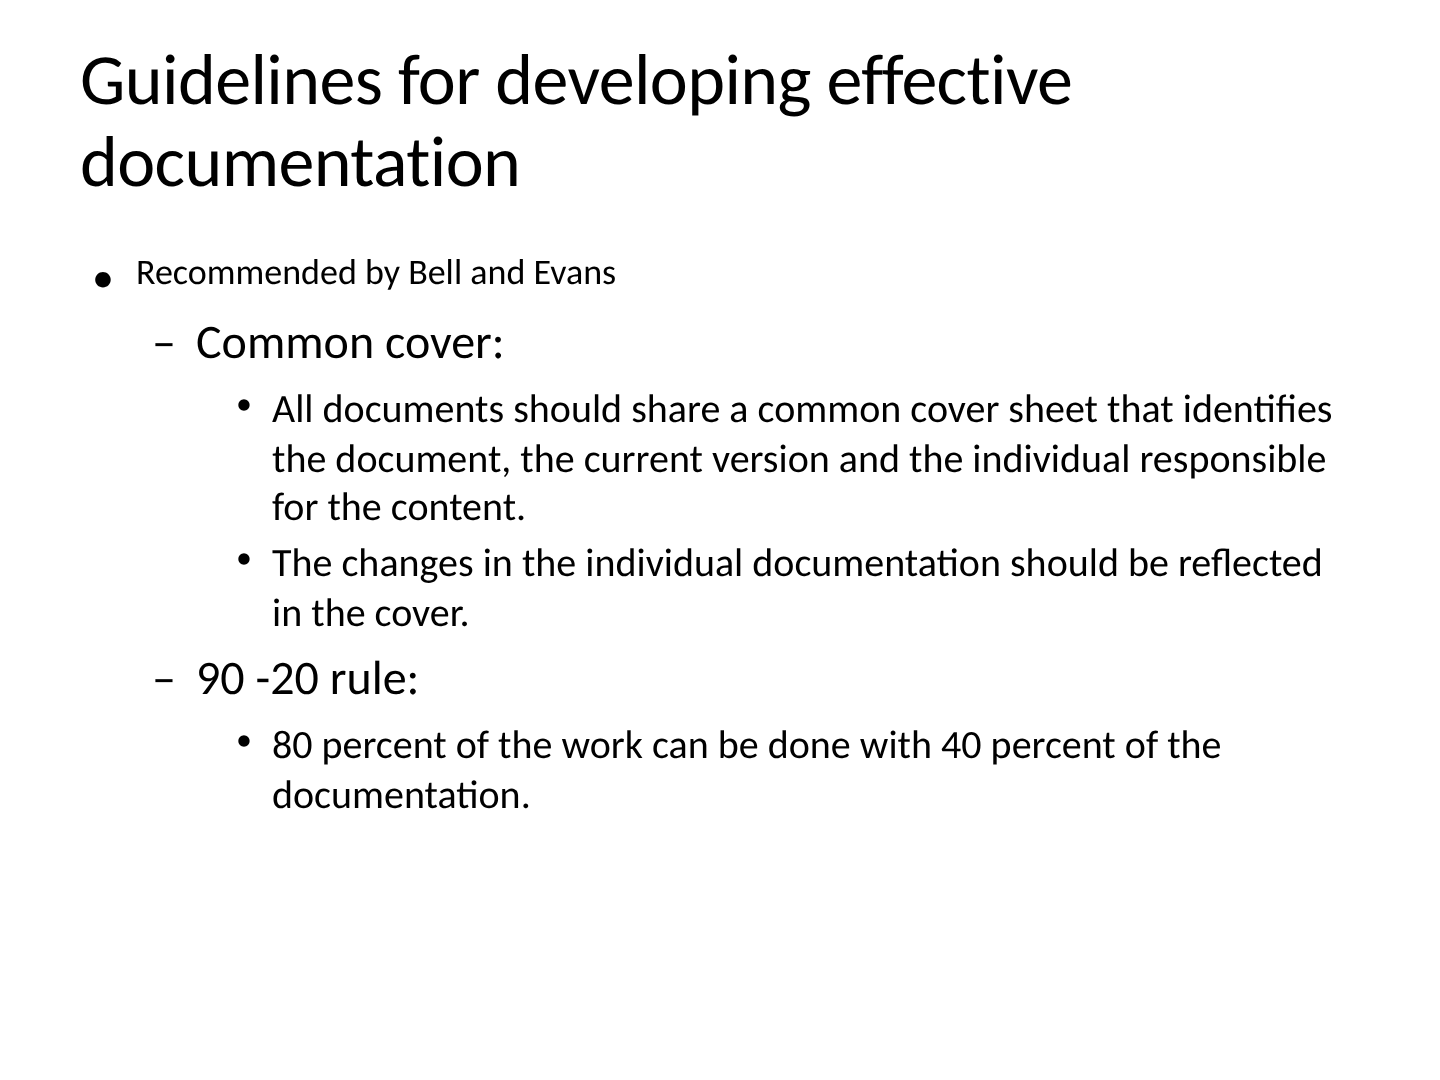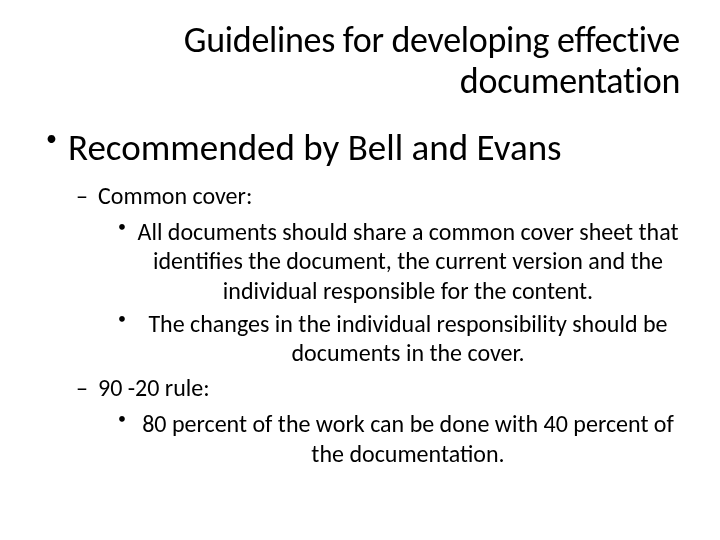--- a/index.html
+++ b/index.html
@@ -8,27 +8,27 @@
     height: 540px;
     background: #ffffff;
     font-family: Calibri, "Segoe UI", Arial, sans-serif;
     color: #000000;
     padding: 20px 40px 20px 40px;
     overflow: hidden;
   }
   .title {
     font-size: 36px;
     font-weight: 400;
-    text-align: right;
+    text-align: left;
     line-height: 1.15;
     margin-bottom: 22px;
     letter-spacing: -0.3px;
   }
   .bullet-l1 {
-    font-size: 37px;
+    font-size: 18px;
     line-height: 1.25;
     padding-left: 28px;
     position: relative;
     margin-bottom: 10px;
   }
   .bullet-l1::before {
     content: "•";
     position: absolute;
     left: 6px;
     top: 0;
@@ -42,42 +42,41 @@
     margin-bottom: 6px;
     margin-top: 6px;
   }
   .bullet-l2::before {
     content: "–";
     position: absolute;
     left: 36px;
     top: 0;
   }
   .bullet-l3 {
-    font-size: 24px;
+    font-size: 20px;
     line-height: 1.22;
     padding-left: 96px;
     position: relative;
     margin-bottom: 4px;
-    text-align: center;
   }
   .bullet-l3::before {
     content: "•";
     position: absolute;
     left: 78px;
     top: 0;
     font-size: 16px;
   }
 </style>
 </head>
 <body>
 
 <div class="title">Guidelines for developing effective documentation</div>
 
 <div class="bullet-l1">Recommended by Bell and Evans</div>
 
 <div class="bullet-l2">Common cover:</div>
 
 <div class="bullet-l3">All documents should share a common cover sheet that identifies the document, the current version and the individual responsible for the content.</div>
-<div class="bullet-l3">The changes in the individual responsibility should be documents in the cover.</div>
+<div class="bullet-l3">The changes in the individual documentation should be reflected in the cover.</div>
 
 <div class="bullet-l2">90 -20 rule:</div>
 
 <div class="bullet-l3">80 percent of the work can be done with 40 percent of the documentation.</div>
 
 </body></html>

